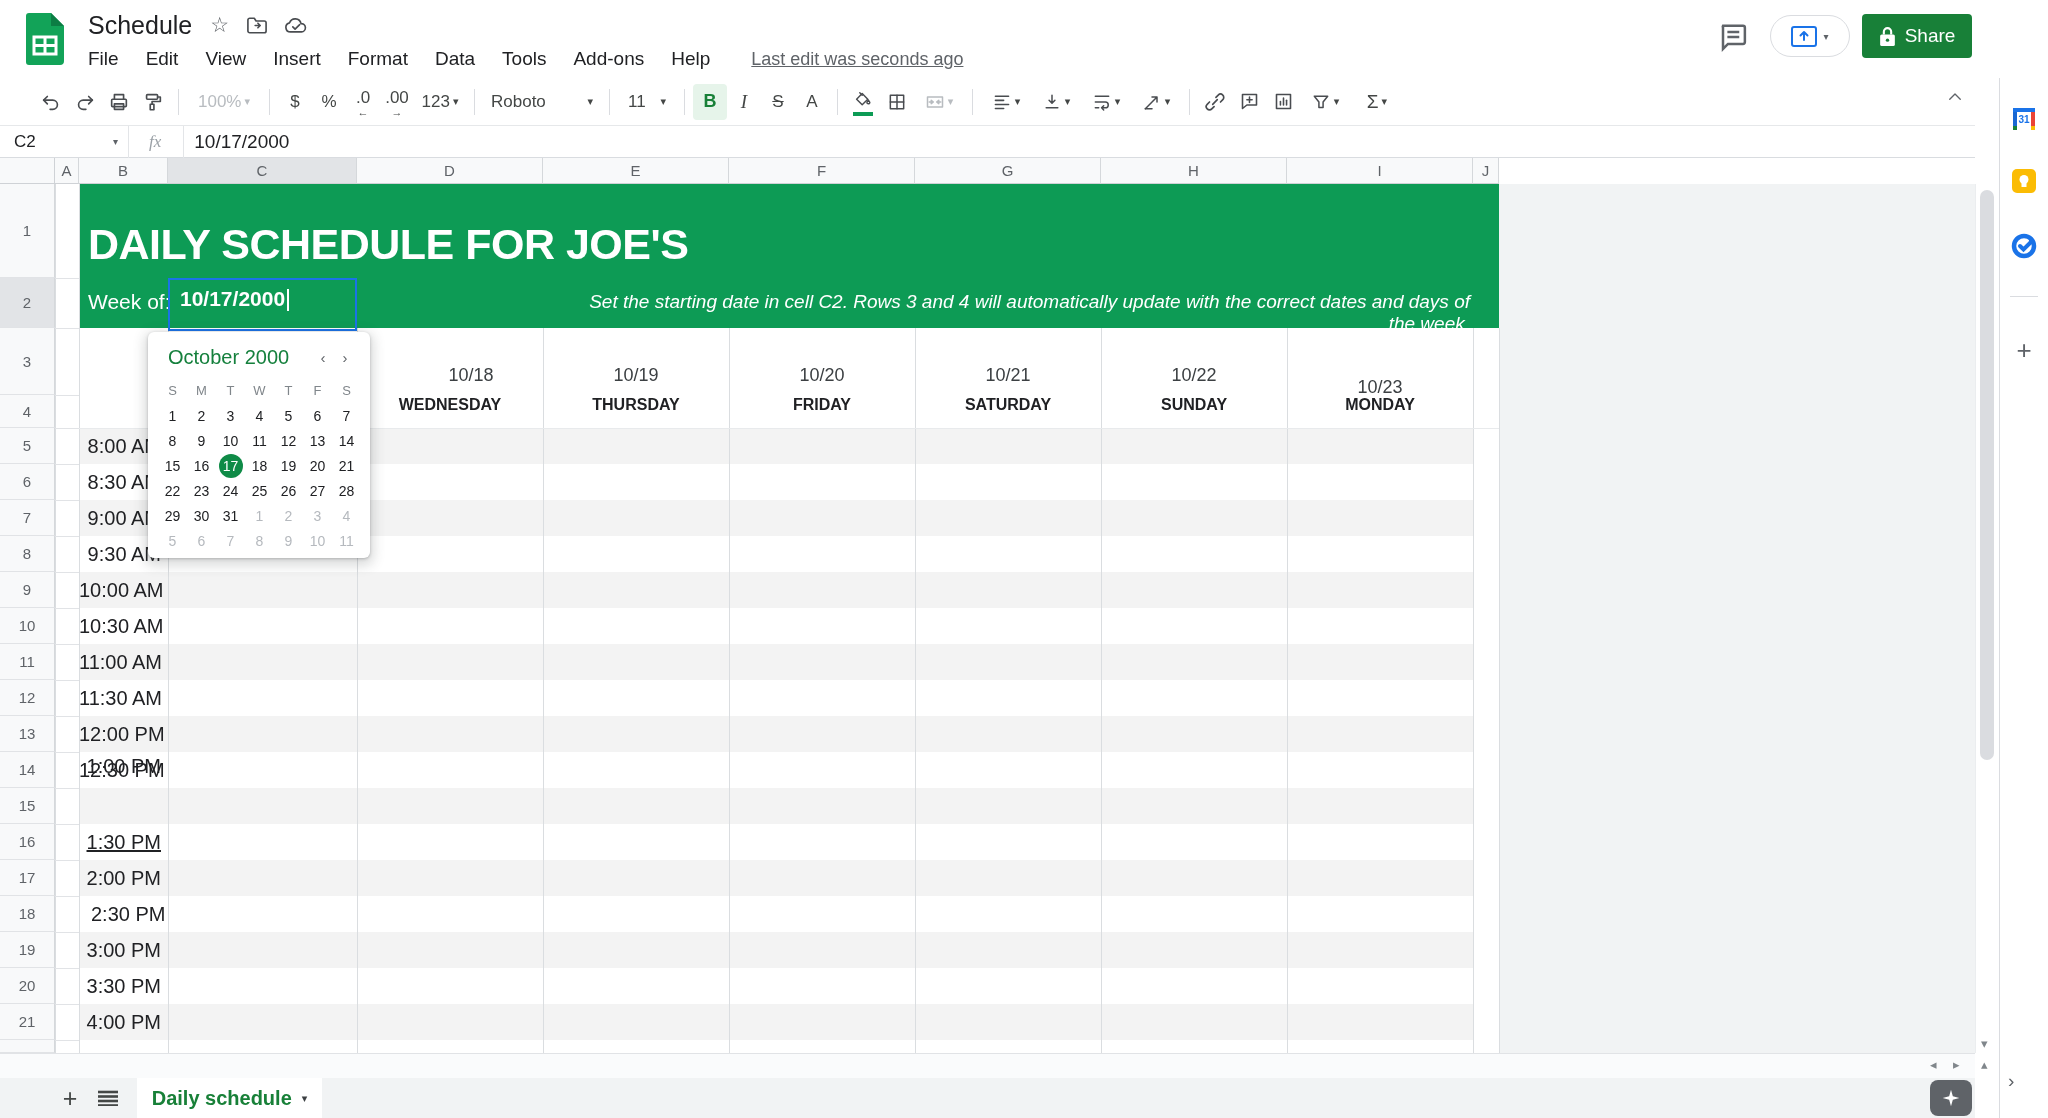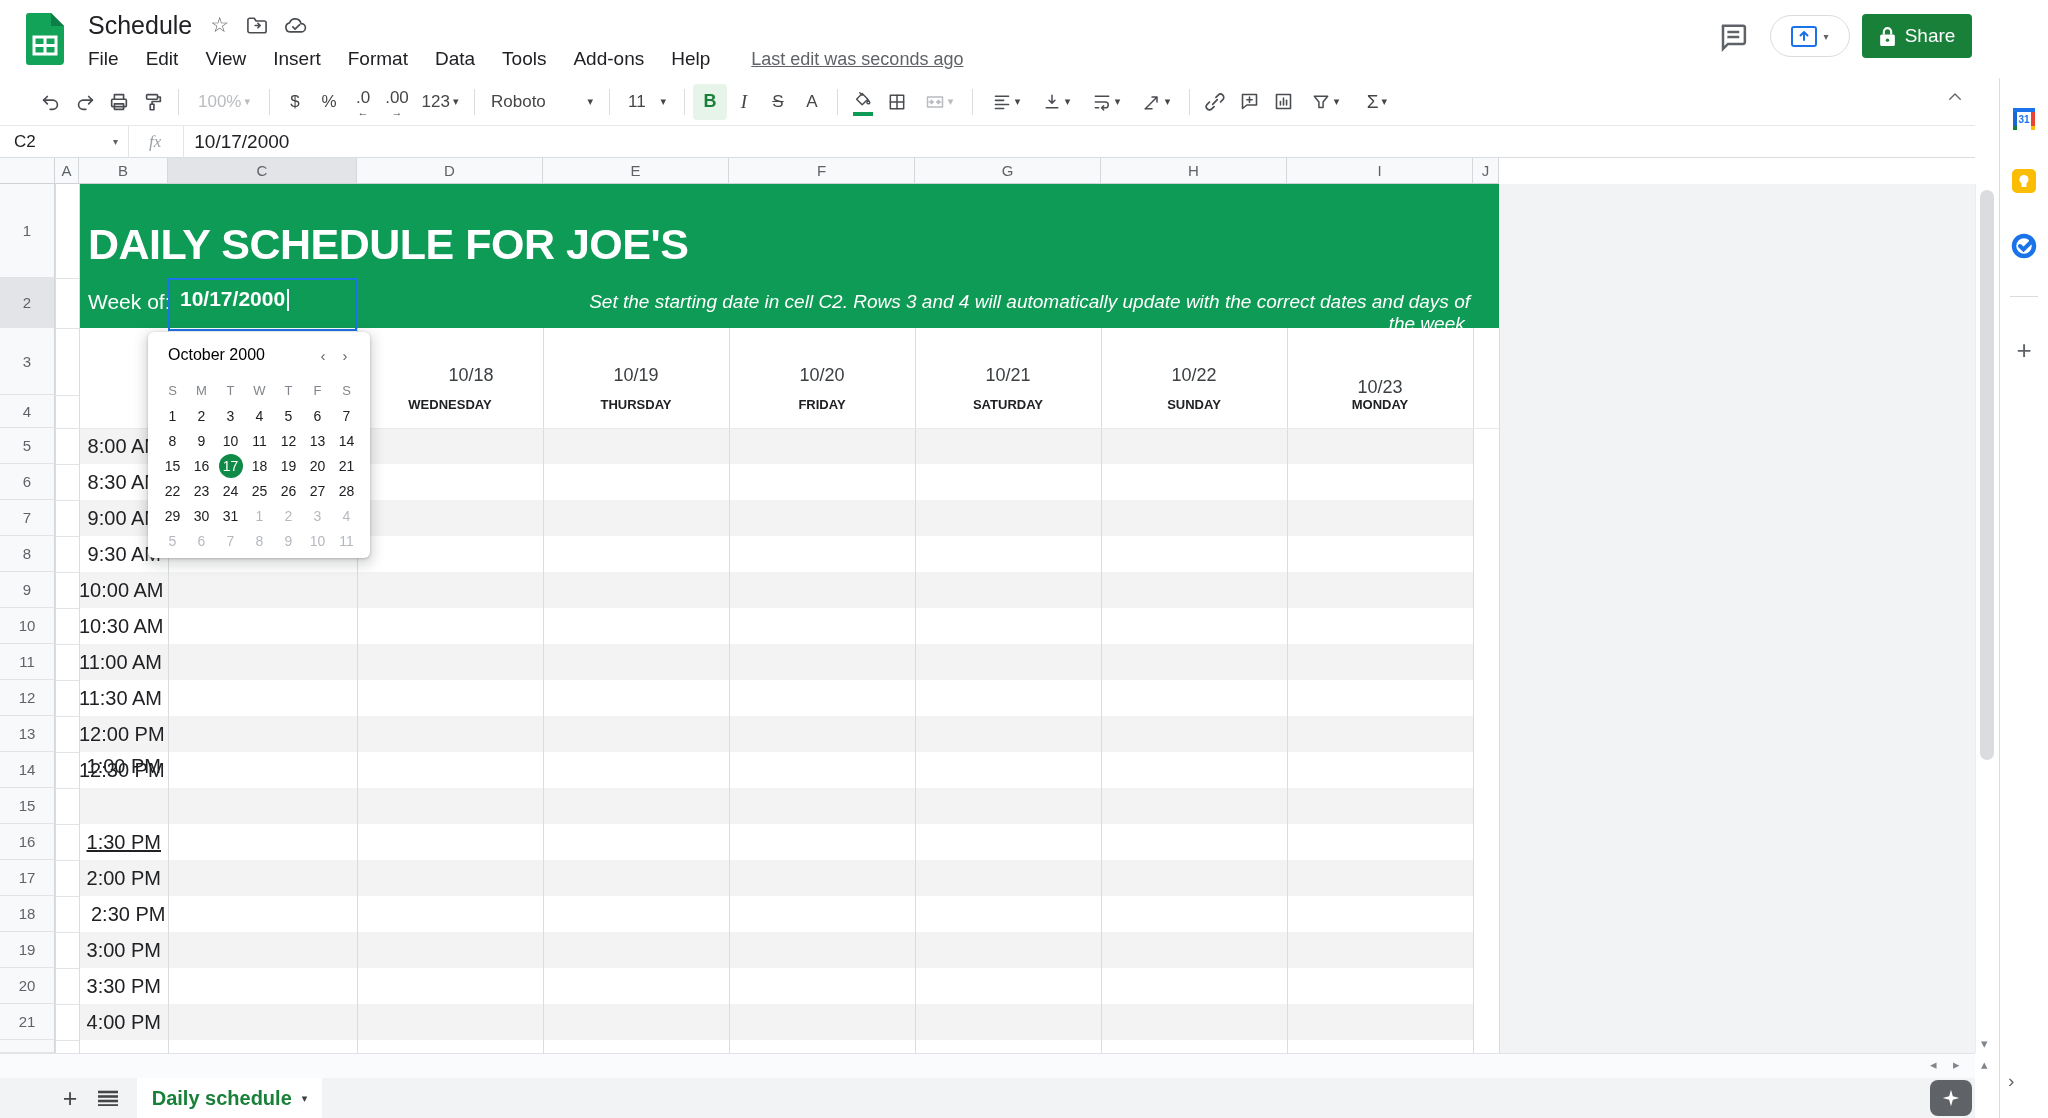--- a/index.html
+++ b/index.html
@@ -56,28 +56,28 @@
 
   
   #green-header { position:absolute; left:79px; top:184px; width:1420px; height:144px; background:#0d9b55; }
   #sheet-title { position:absolute; left:88px; top:220px; font-size:43px; font-weight:bold; color:#fff; letter-spacing:-0.5px; }
   #week-of-label { position:absolute; left:88px; top:290px; font-size:21px; color:#fff; }
   #cell-editor { position:absolute; left:168px; top:278px; width:189px; height:53px; border:2px solid #1a73e8; }
   #week-of-value { position:absolute; left:10px; top:7px; font-size:21px; font-weight:bold; color:#fff; }
   #editor-caret { display:inline-block; width:2px; height:22px; background:#fff; margin-left:2px; vertical-align:middle; }
   #instruction { position:absolute; left:560px; top:291px; width:910px; text-align:right; font-size:19px; font-style:italic; color:#fff; }
   .day-date { position:absolute; height:36px; width:186px; text-align:center; line-height:36px; font-size:18px; color:#3c4043; }
-  .day-name { position:absolute; height:36px; width:186px; text-align:center; line-height:36px; font-size:13px; font-weight:bold; color:#202124; }
+  .day-name { position:absolute; height:36px; width:186px; text-align:center; line-height:36px; font-size:16px; font-weight:bold; color:#202124; }
   .band { position:absolute; left:79px; width:1394px; height:36px; }
   .time-cell { position:absolute; left:79px; width:82px; height:36px; line-height:36px; text-align:right; font-size:20px; color:#202124; white-space:nowrap; }
 
   
   #date-picker { position:absolute; left:148px; top:332px; width:222px; height:226px; background:#fff; border-radius:6px; box-shadow:0 1px 3px rgba(60,64,67,.3), 0 4px 12px 4px rgba(60,64,67,.18); }
   #dp-header { position:absolute; left:20px; top:14px; right:14px; display:flex; align-items:center; }
-  #dp-month { font-size:16px; color:#000000; flex:1; }
+  #dp-month { font-size:20px; color:#15803d; flex:1; }
   .dp-nav { color:#5f6368; font-size:15px; width:22px; text-align:center; }
   #dp-grid { position:absolute; left:10px; top:46px; width:203px; display:grid; grid-template-columns:repeat(7, 29px); grid-auto-rows:25px; }
   .dp-wd { font-size:13px; color:#80868b; display:flex; align-items:center; justify-content:center; }
   .dp-day { font-size:14px; color:#202124; display:flex; align-items:center; justify-content:center; }
   .dp-day.muted { color:#b5b9be; }
   .dp-day.selected { color:#fff; }
   .dp-day.selected .dp-circle { background:#0f8b47; }
   .dp-circle { width:24px; height:24px; border-radius:50%; display:flex; align-items:center; justify-content:center; }
 
   

